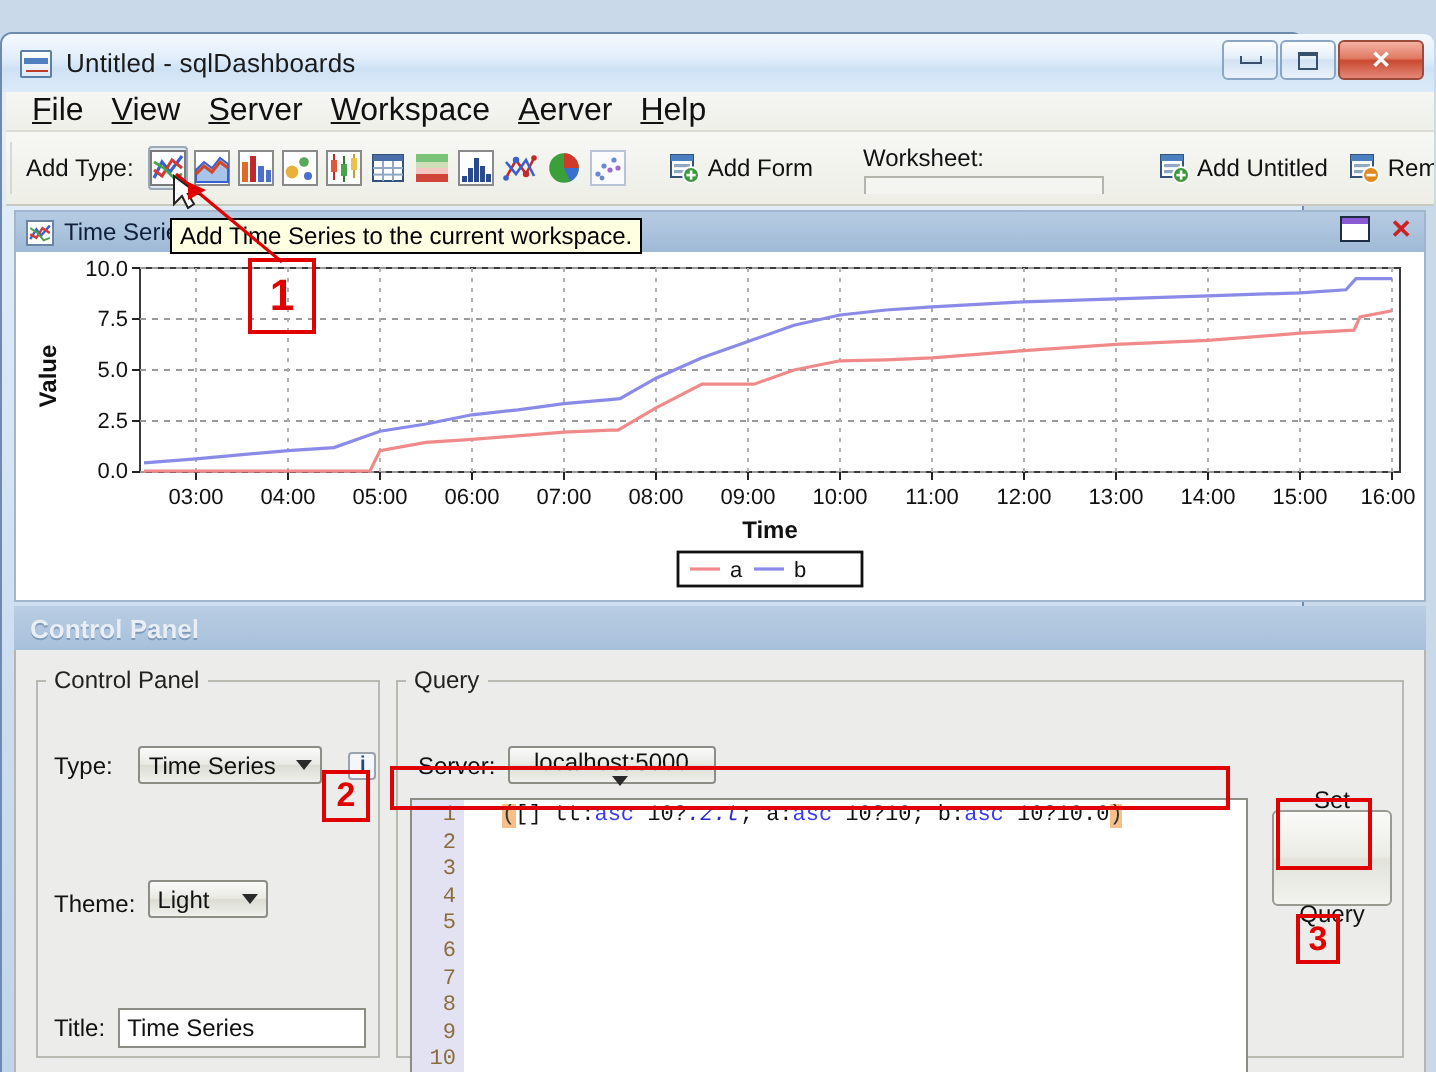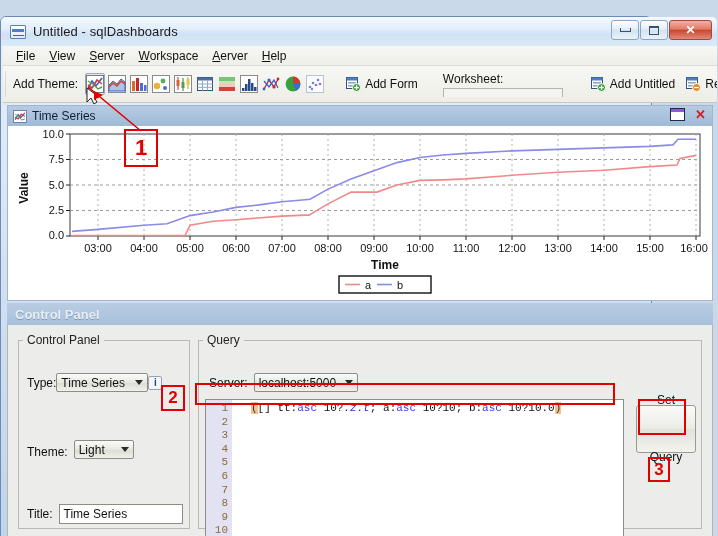--- a/index.html
+++ b/index.html
@@ -57,21 +57,21 @@
   .minbox { width:11px; height:4px; border:1px solid #38506c; border-top:none; }
   .maxbox { width:10px; height:9px; border:1px solid #38506c; border-top-width:2px; }
 
   
   .menubar {
     position:absolute; left:2px; top:29px; width:714px; height:20px;
     background:linear-gradient(180deg,#f6f6f3 0%, #efefe9 100%);
     display:flex; align-items:center; padding-left:6px;
     border-bottom:1px solid #dcdcd4;
   }
-  .menu-item { font-size:12px; color:#111; padding:2px 7px; }
+  .menu-item { font-size:16px; color:#111; padding:2px 7px; }
   .menu-item u { text-decoration:underline; }
 
   
   .toolbar {
     position:absolute; left:2px; top:49px; width:714px; height:37px;
     background:linear-gradient(180deg,#f7f7f4 0%, #eeeee7 100%);
     display:flex; align-items:center; overflow:hidden;
     border-bottom:1px solid #c8c8bf;
   }
   .grip { width:5px; height:26px; margin:0 3px 0 2px;
@@ -200,21 +200,21 @@
       <div class="menu-item"><u>F</u><span>ile</span></div>
       <div class="menu-item"><u>V</u><span>iew</span></div>
       <div class="menu-item"><u>S</u><span>erver</span></div>
       <div class="menu-item"><u>W</u><span>orkspace</span></div>
       <div class="menu-item"><u>A</u><span>erver</span></div>
       <div class="menu-item"><u>H</u><span>elp</span></div>
     </div>
 
     <div class="toolbar">
       <div class="grip"></div>
-      <div class="tb-label">Add Theme:</div>
+      <div class="tb-label">Add Type:</div>
 
       <div class="icon-btn selected">
         <svg width="18" height="18" viewBox="0 0 18 18">
           <rect x="0.5" y="0.5" width="17" height="17" fill="#fff" stroke="#7a7a7a"></rect>
           <polyline points="2,14 6,6 10,11 16,3" fill="none" stroke="#3a5fd0" stroke-width="1.6"></polyline>
           <polyline points="2,10 6,13 11,5 16,9" fill="none" stroke="#d03a3a" stroke-width="1.6"></polyline>
           <polyline points="2,6 7,9 12,14 16,12" fill="none" stroke="#4aa34a" stroke-width="1.4"></polyline>
         </svg>
       </div>
 
@@ -484,21 +484,21 @@
 
     <div class="cpanel-header">
       <span>Control Panel</span>
     </div>
 
     <div class="cpanel-body">
 
       <fieldset class="group" style="left:10px; top:8px; width:172px; height:196px;">
         <legend>Control Panel</legend>
 
-        <div style="position:absolute; left:8px; top:26px; display:flex; align-items:center; gap:0;">
+        <div style="position:absolute; left:8px; top:26px; display:flex; align-items:center; gap:13px;">
           <span class="lbl">Type:</span>
           <div class="combo" style="width:92px;">
             <span>Time Series</span>
             <span class="caret"></span>
           </div>
           <div class="info-btn">
             <span>i</span>
           </div>
         </div>
 
@@ -516,21 +516,21 @@
             <span>Time Series</span>
           </div>
         </div>
       </fieldset>
 
       <fieldset class="group" style="left:190px; top:8px; width:504px; height:196px;">
         <legend>Query</legend>
 
         <div style="position:absolute; left:10px; top:26px; display:flex; align-items:center; gap:6px;">
           <span class="lbl">Server:</span>
-          <div class="combo" style="width:104px;">
+          <div class="combo" style="width:104px;flex-direction:column;">
             <span>localhost:5000</span>
             <span class="caret"></span>
           </div>
         </div>
 
         <div class="editor-wrap" style="left:6px; top:52px; width:419px; height:139px;">
           <div class="gutter">
             <div>1</div>
             <div>2</div>
             <div>3</div>
@@ -548,20 +548,23 @@
           </div>
         </div>
 
         <div class="btn" style="position:absolute; left:437px; top:58px; width:60px; height:48px; flex-direction:column;gap:44px;">
           <span>Set</span>
           <span>Query</span>
         </div>
       </fieldset>
     </div>
 
+    <div class="tooltip" style="left:84px; top:92px;">
+      <span>Add Time Series to the current workspace.</span>
+    </div>
 
     <div class="anno-box" style="left:123px; top:112px; width:34px; height:38px; font-size:22px;">
       <span>1</span>
     </div>
     <svg style="position:absolute; left:80px; top:62px; width:90px; height:60px; pointer-events:none;">
       <line x1="7" y1="8" x2="60" y2="52" stroke="#e00000" stroke-width="1.6"></line>
     </svg>
 
     <svg style="position:absolute; left:84px; top:70px; width:22px; height:22px;">
       <polygon points="2,1 2,15 6,11 9,17 12,15 9,10 14,10" fill="#ffffff" stroke="#222" stroke-width="1"></polygon>

